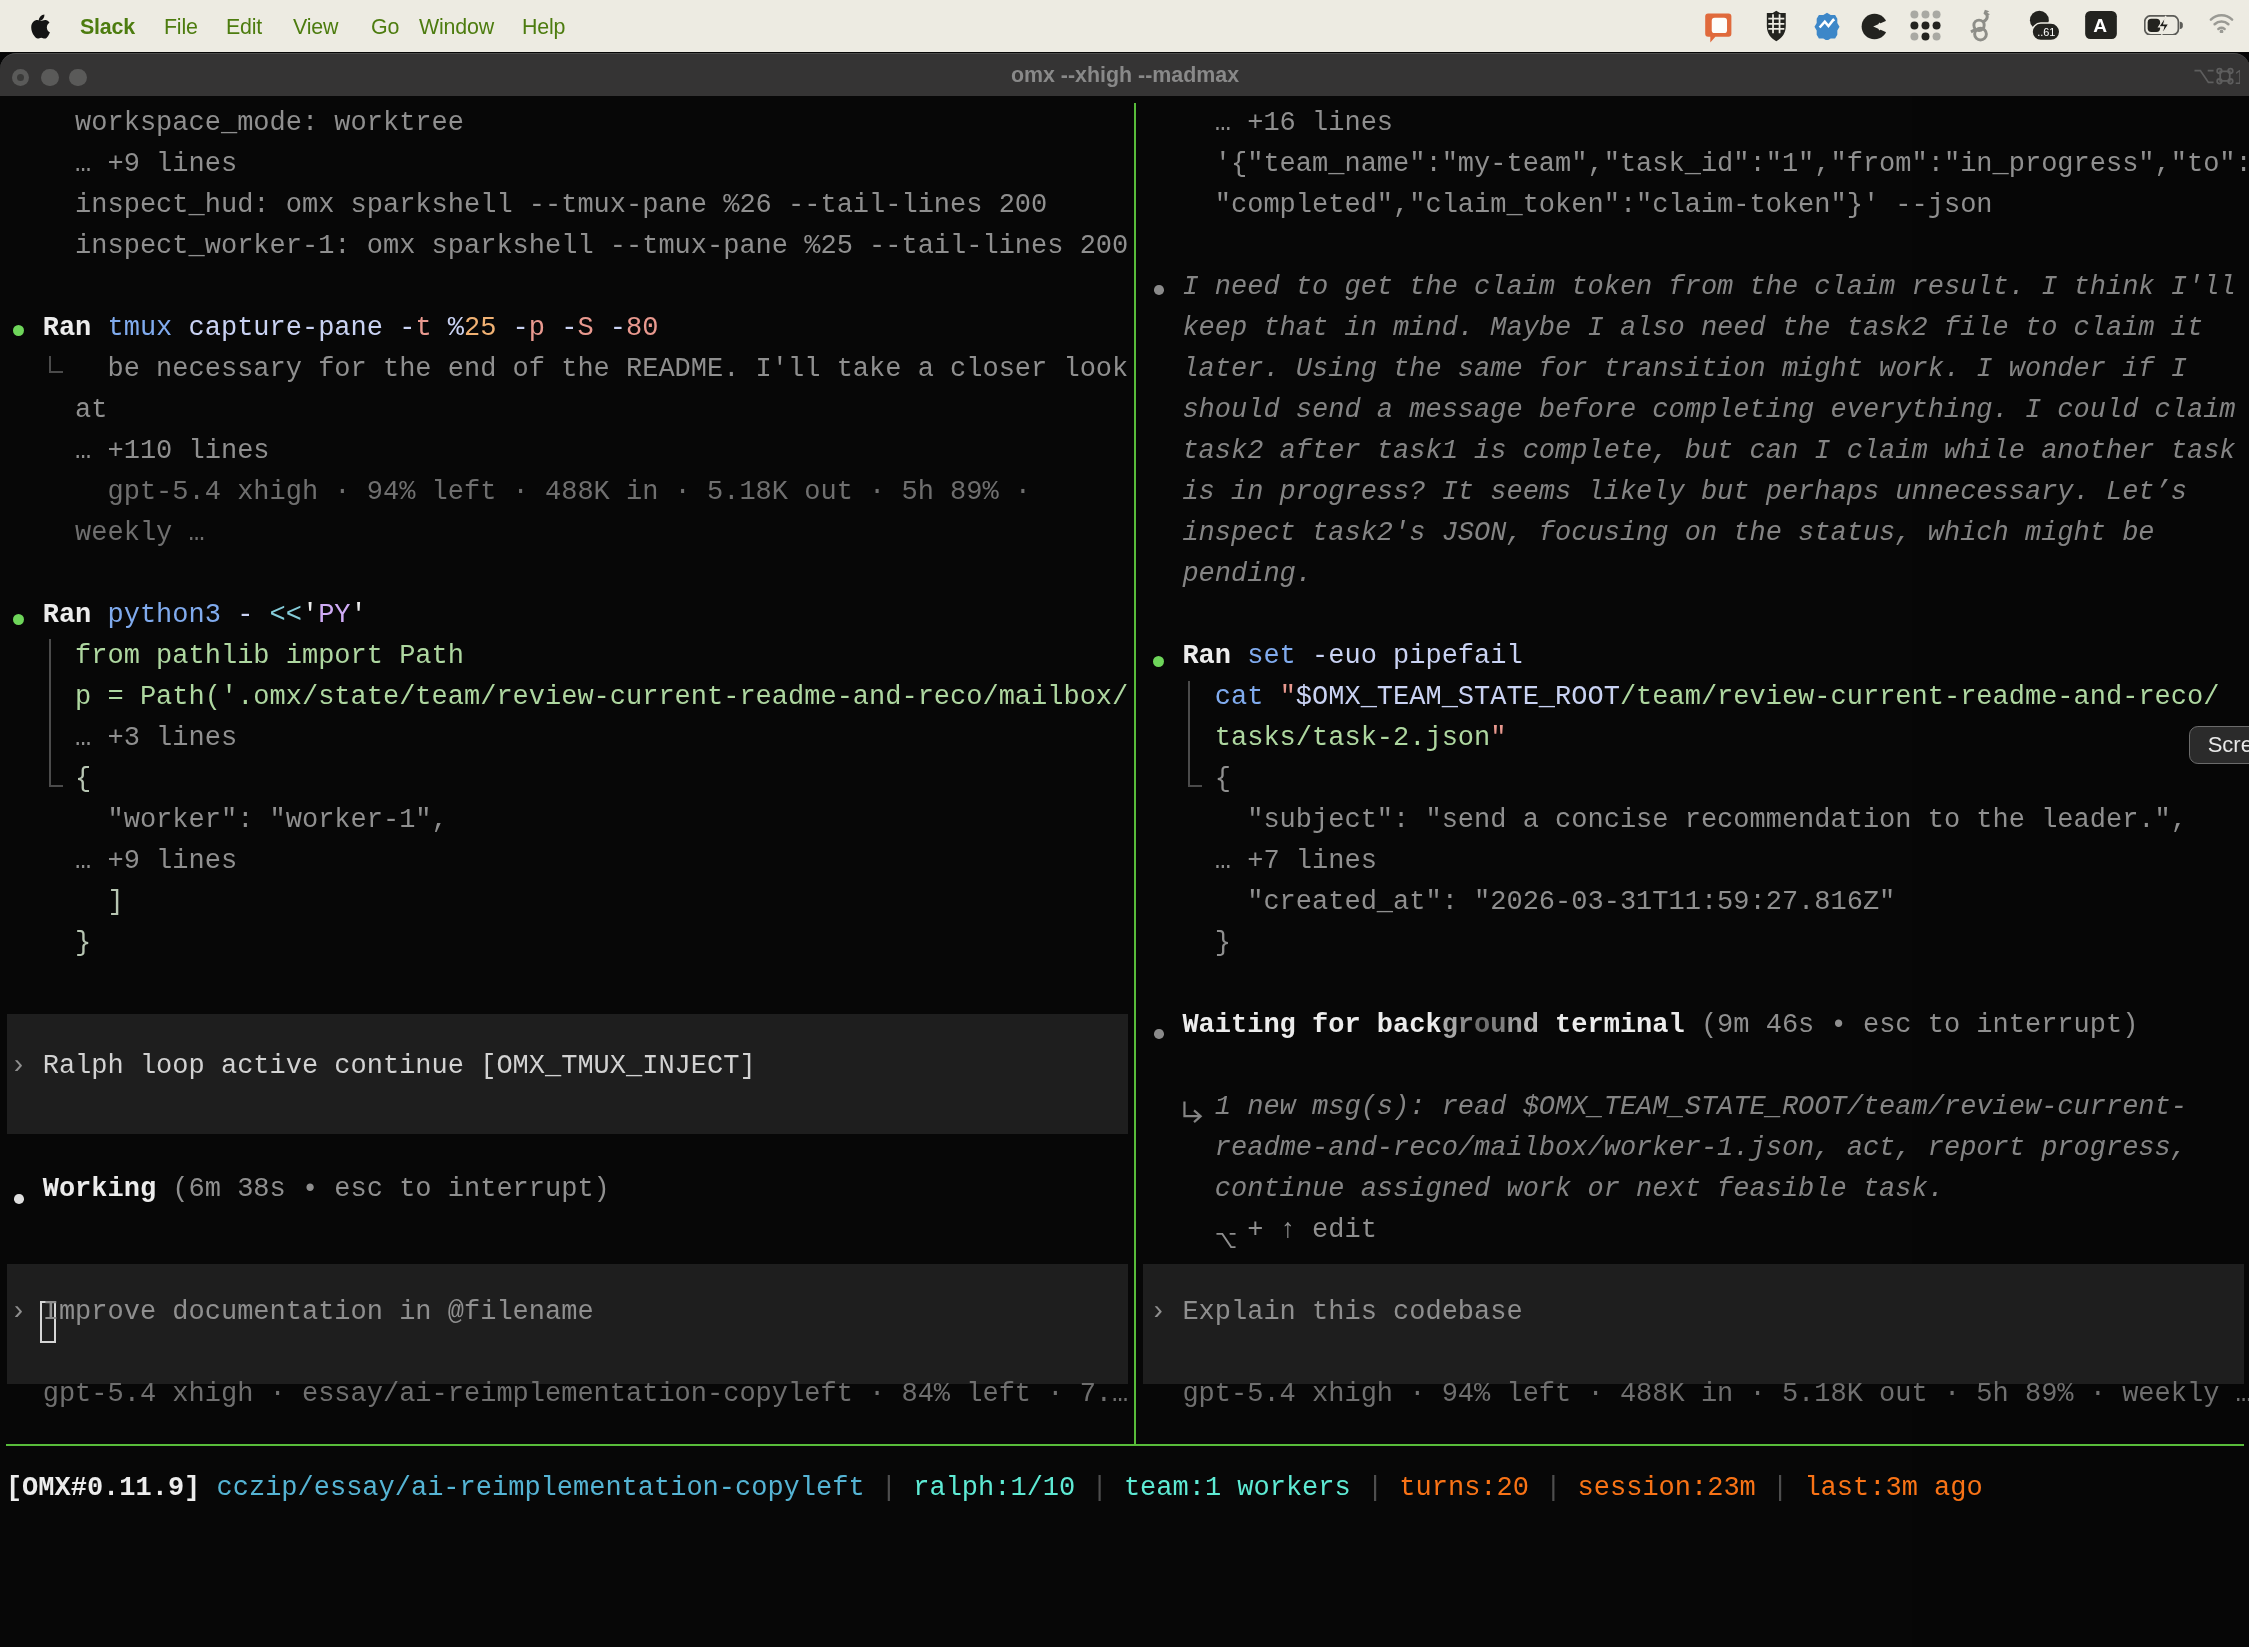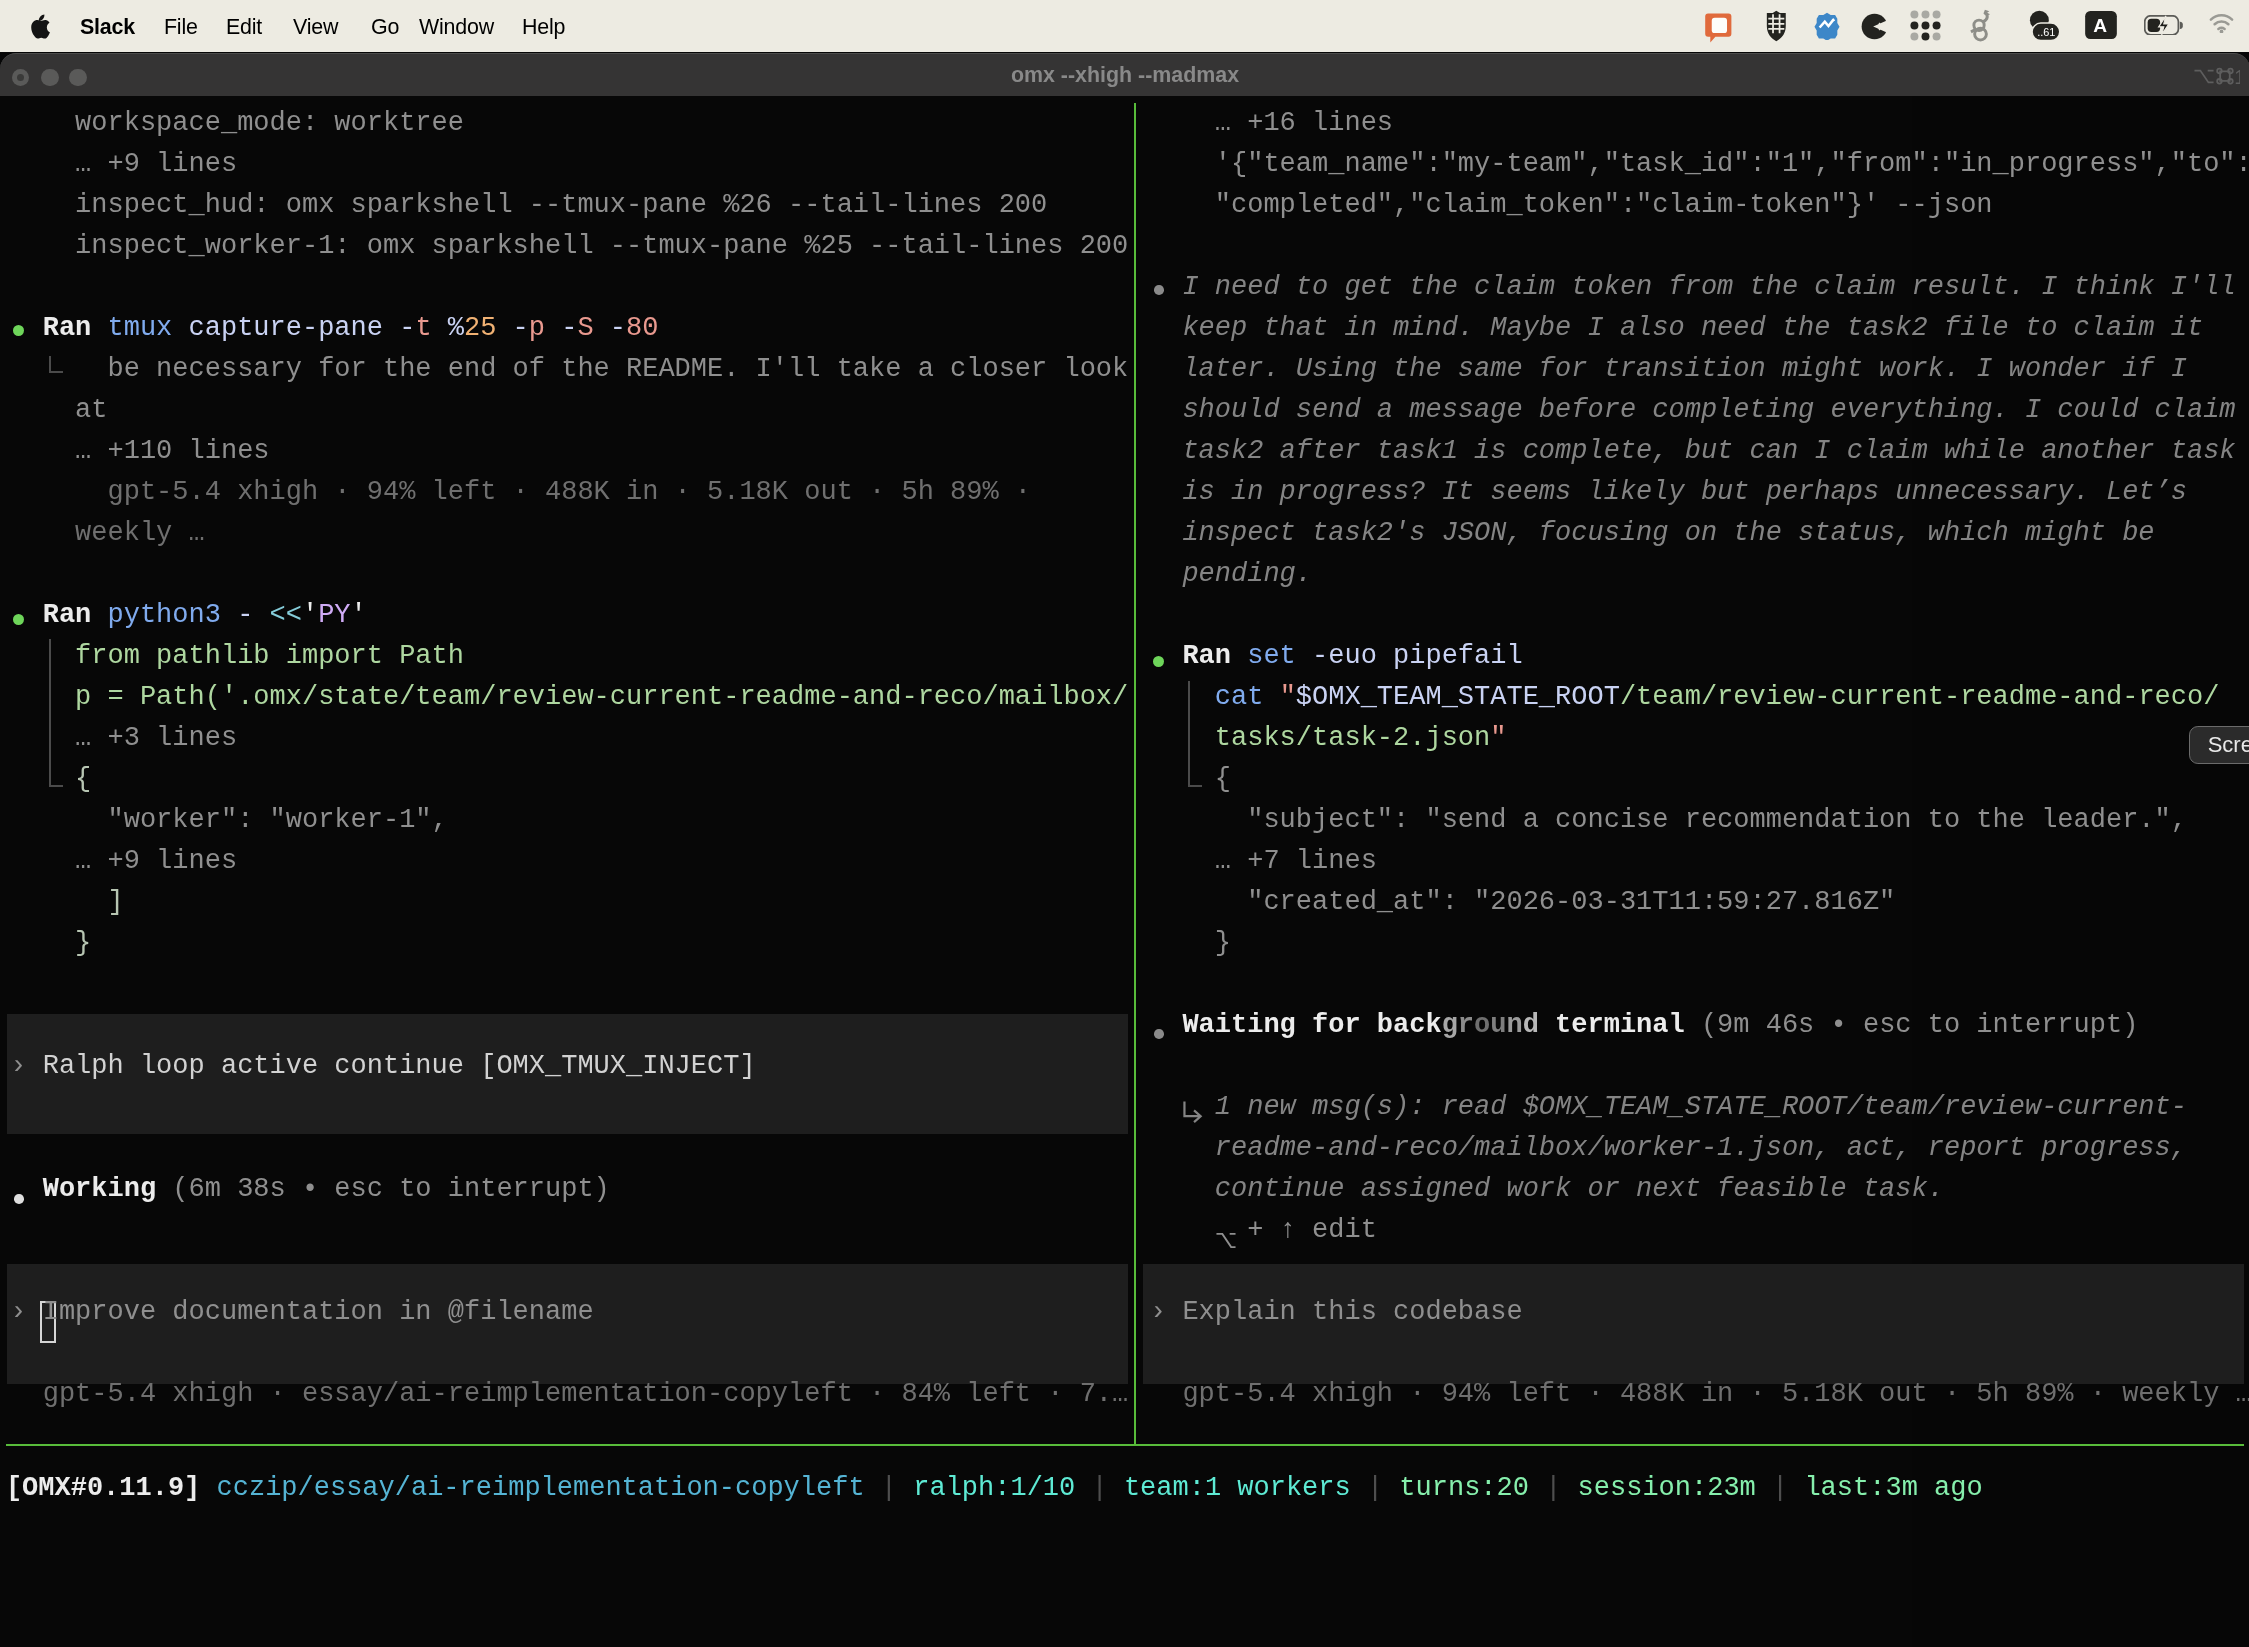--- a/index.html
+++ b/index.html
@@ -14,27 +14,27 @@
 .lv{color:#c9d2f3}
 .sa{color:#e9998f}
 .orn{color:#f0b173}
 .te{color:#85ccd9}
 .vi{color:#cfabf5}
 .bx{color:#d2d2d2}
 .brace{color:#b7c5b2}
 .cyan{color:#55b4d4}
 .sg{color:#5eead4}
 .sep{color:#4e4e4e}
-.stg{color:#86efac}
+.stg{color:#f97316}
 .wb{color:#ececec;font-weight:bold}
 b{font-weight:bold}
 .s1{color:#a6a6a6}.s2{color:#8b8b8b}.s3{color:#6f6f6f}.s4{color:#7e7e7e}.s5{color:#9b9b9b}.s6{color:#b8b8b8}
 .it{font-style:italic}
 #menubar{position:absolute;left:0;top:0;width:2250px;height:52px;background:#edebe2}
-#menubar span{position:absolute;top:0;line-height:55px;font-size:21.4px;letter-spacing:-0.2px;color:#000000;white-space:nowrap}
+#menubar span{position:absolute;top:0;line-height:55px;font-size:21.4px;letter-spacing:-0.2px;color:#4d7c0f;white-space:nowrap}
 #win{position:absolute;left:0;top:53px;width:1912px;height:1594px;background:#070707;border-radius:16px 16px 0 0}
 #titlebar{position:absolute;left:0;top:0;width:2250px;height:43px;background:#353434;border-radius:16px 16px 0 0;border-top:1.5px solid #4c4c4b}
 .tl{position:absolute;top:14.8px;width:17.7px;height:17.7px;border-radius:50%;background:#5a5a59}
 #wtitle{position:absolute;top:0;width:100%;text-align:center;line-height:43px;font-size:21.4px;font-weight:bold;color:#898989;font-family:"Liberation Sans",sans-serif}
 #term{position:absolute;left:0;top:43px;width:2250px;height:1552px}
 .gline{position:absolute;background:#58bb3a}
 .box{position:absolute;background:#1e1e1e}
 .dot{position:absolute;border-radius:50%}
 #tmuxbar{position:absolute;left:6.6px;top:1496px;width:2237px;height:41px;background:#54b43d}
 #tmuxbar pre{color:#0e1e08;top:0}

